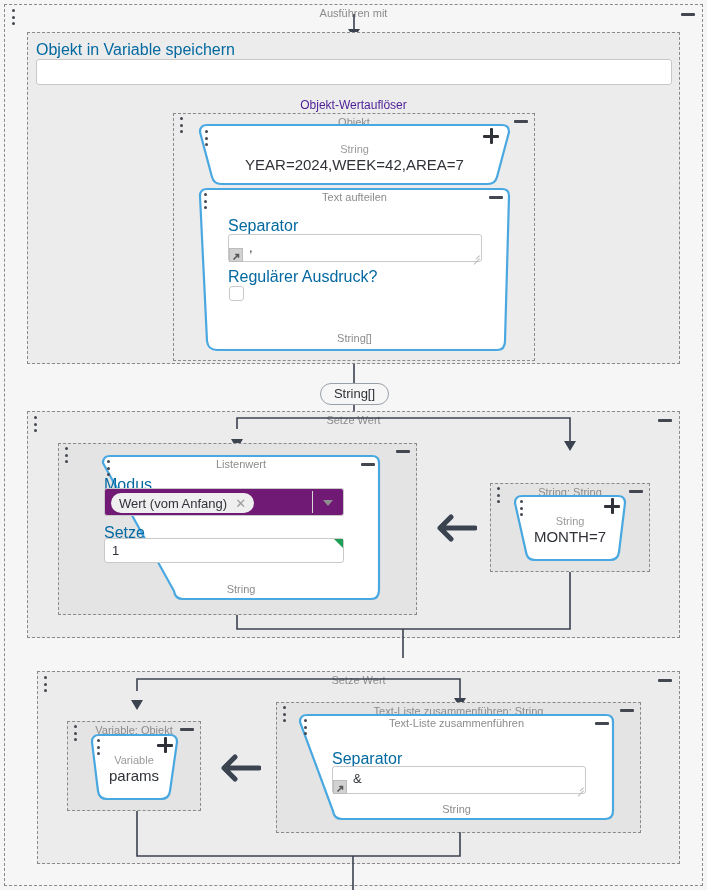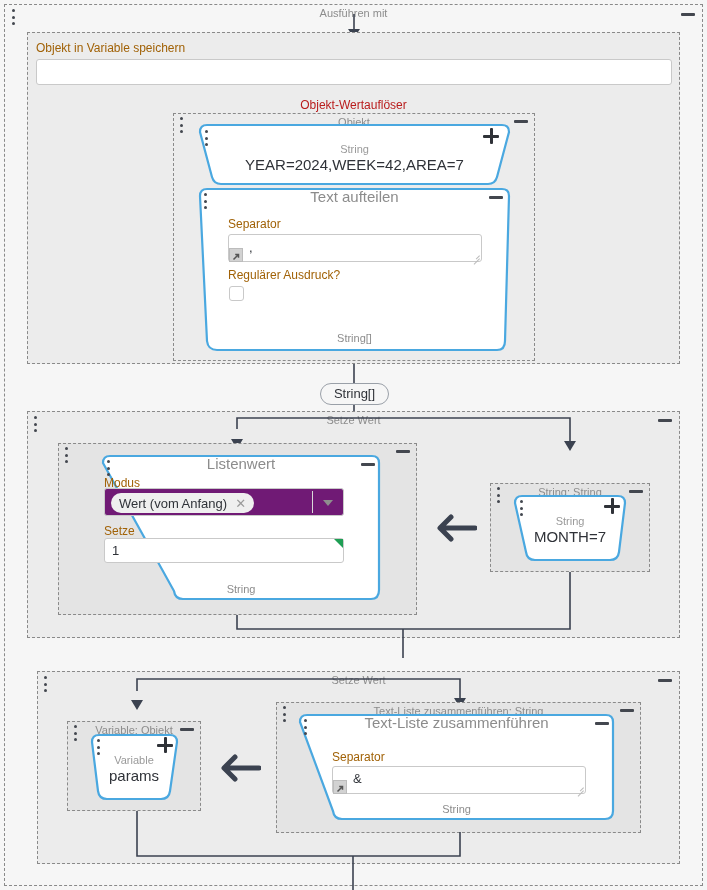--- a/index.html
+++ b/index.html
@@ -30,21 +30,21 @@
     top: 1px;
     left: 0;
     right: 0;
     text-align: center;
     font-size: 11px;
     color: #8c8c8c;
     line-height: 14px;
     pointer-events: none;
   }
   .group-title.green {
-    color: #b91c1c;
+    color: #4c1d95;
     font-size: 12px;
     font-weight: 500;
   }
 
   
   .dots {
     position: absolute;
     width: 4px;
     height: 16px;
     display: flex;
@@ -88,21 +88,21 @@
     position: absolute;
     background: #ffffff;
     box-sizing: border-box;
   }
   .trap .trap-svg { position: absolute; left: 0; top: 0; overflow: visible; }
 
   .node-title {
     position: absolute;
     top: 2px; left: 0; right: 0;
     text-align: center;
-    font-size: 15px;
+    font-size: 11px;
     color: #8c8c8c;
     line-height: 14px;
   }
 
   .type-label {
     position: absolute;
     left: 0; right: 0;
     text-align: center;
     font-size: 11px;
     color: #9a9a9a;
@@ -118,22 +118,22 @@
     position: absolute;
     left: 0; right: 0;
     text-align: center;
     font-size: 11px;
     color: #8c8c8c;
   }
 
   
   .field-label {
     position: absolute;
-    font-size: 12px;
-    color: #a16207;
+    font-size: 16px;
+    color: #0369a1;
     font-weight: 500;
   }
   .textbox {
     position: absolute;
     box-sizing: border-box;
     border: 1px solid #c9c9c9;
     border-radius: 3px;
     background: #ffffff;
     font-size: 13px;
     color: #2f3238;

